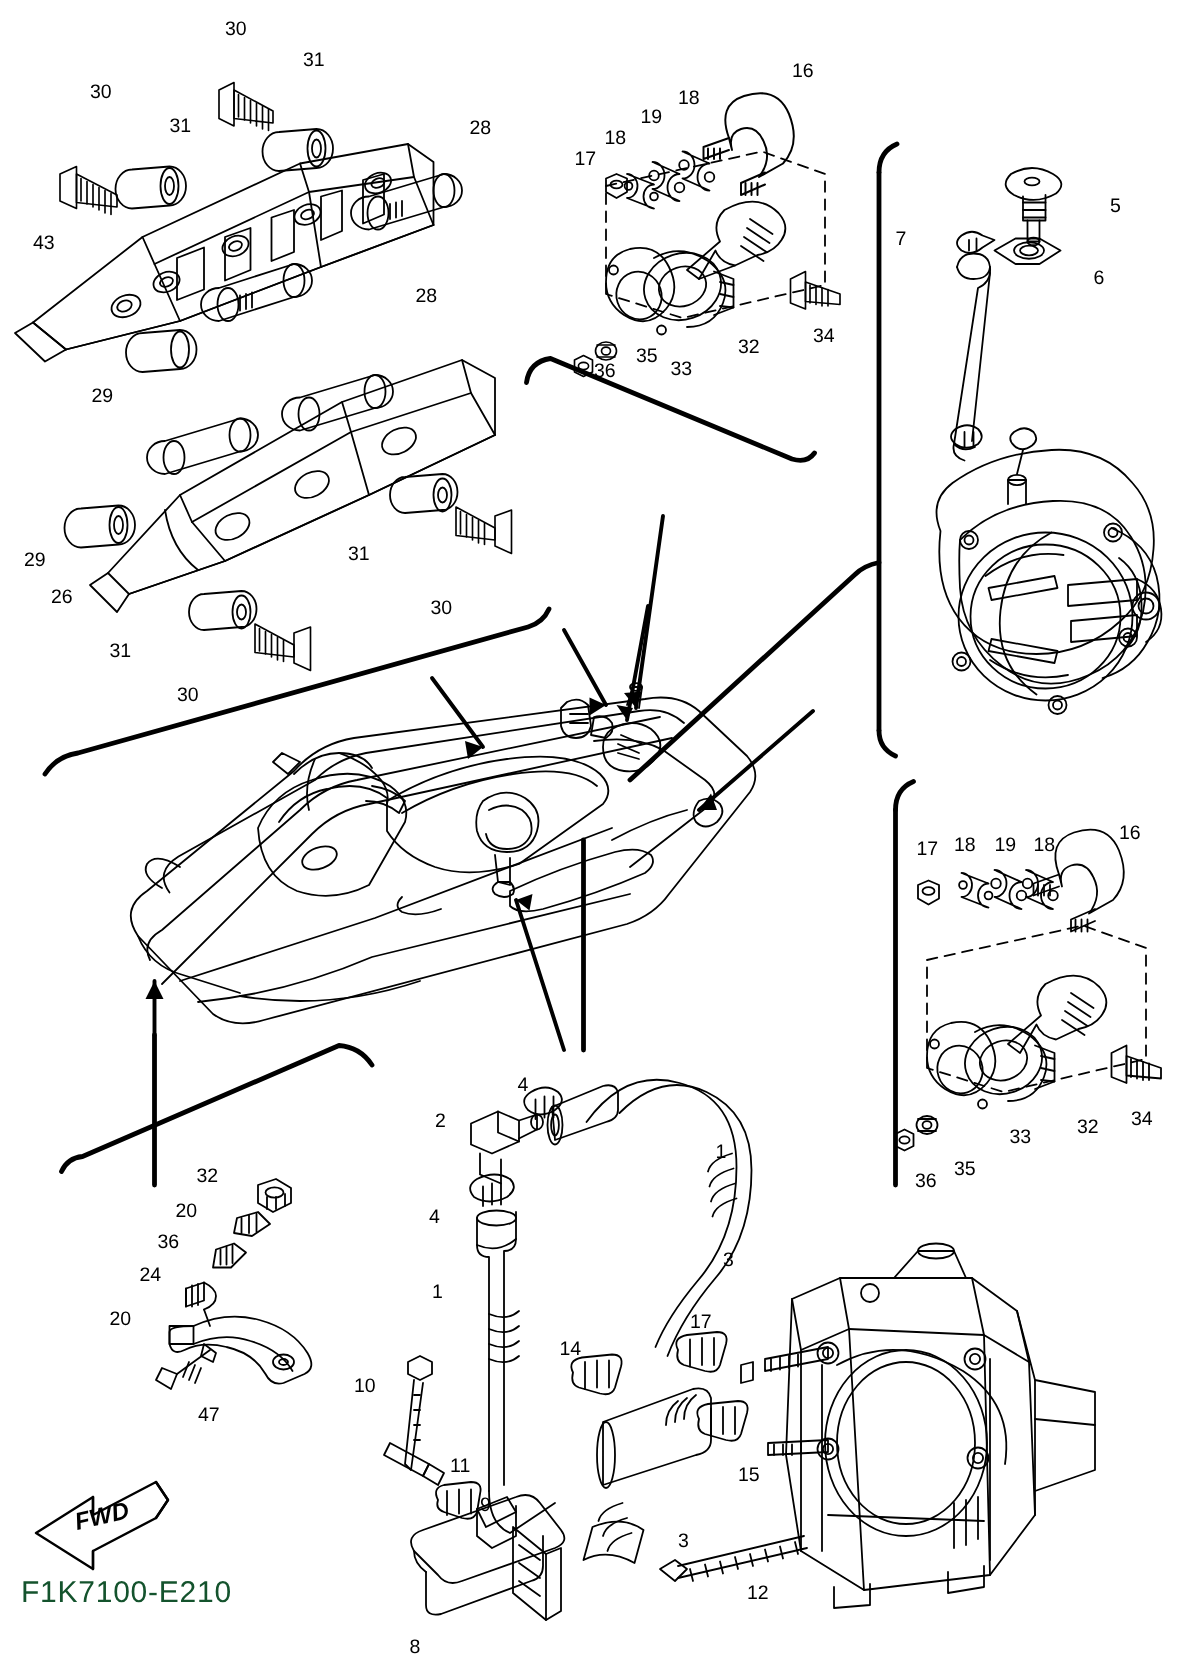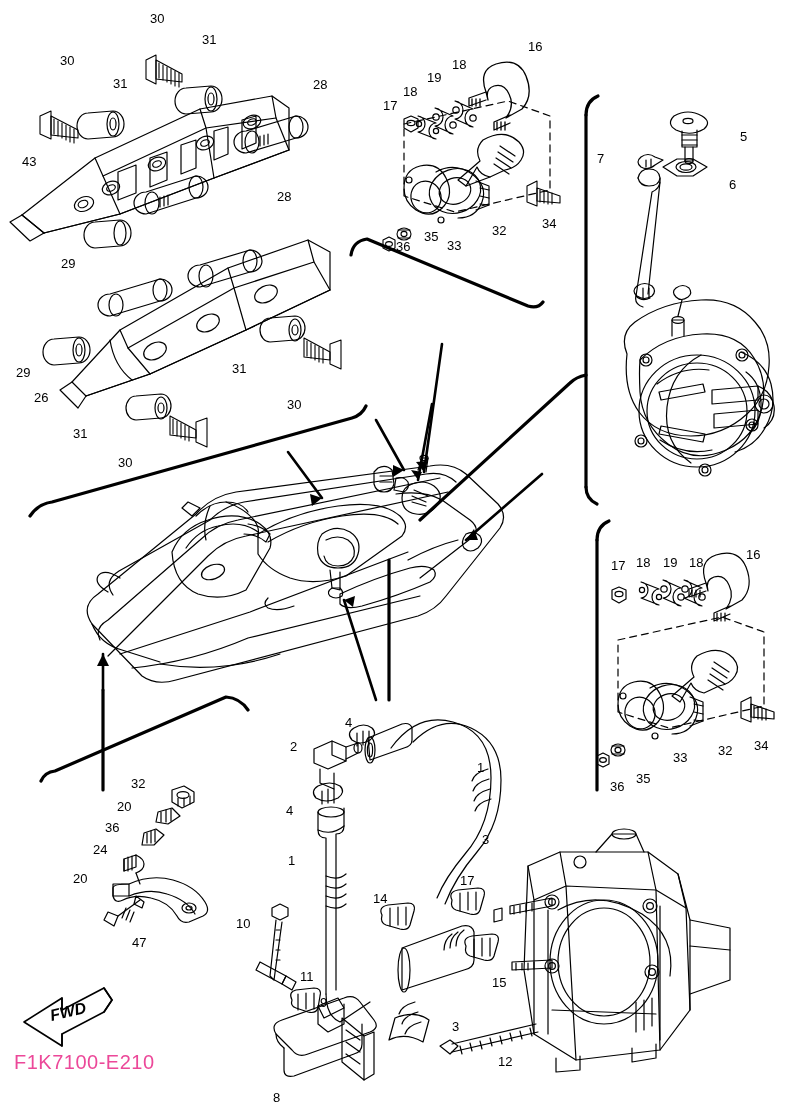--- a/index.html
+++ b/index.html
@@ -21,21 +21,21 @@
     line-height:1;
     white-space:nowrap;
     letter-spacing:0px;
   }
   #diagram-code{
     position:absolute;
     left:14px;top:1051px;
     font-family:"Liberation Sans", sans-serif;
     font-size:20px;
     letter-spacing:0.5px;
-    color:#ec4899;
+    color:#14532d;
     white-space:nowrap;
   }
   #fwd-label{
     position:absolute;
     left:50px;top:1003px;
     font-family:"Liberation Sans", sans-serif;
     font-size:16px;
     font-weight:bold;
     font-style:italic;
     color:#000;

